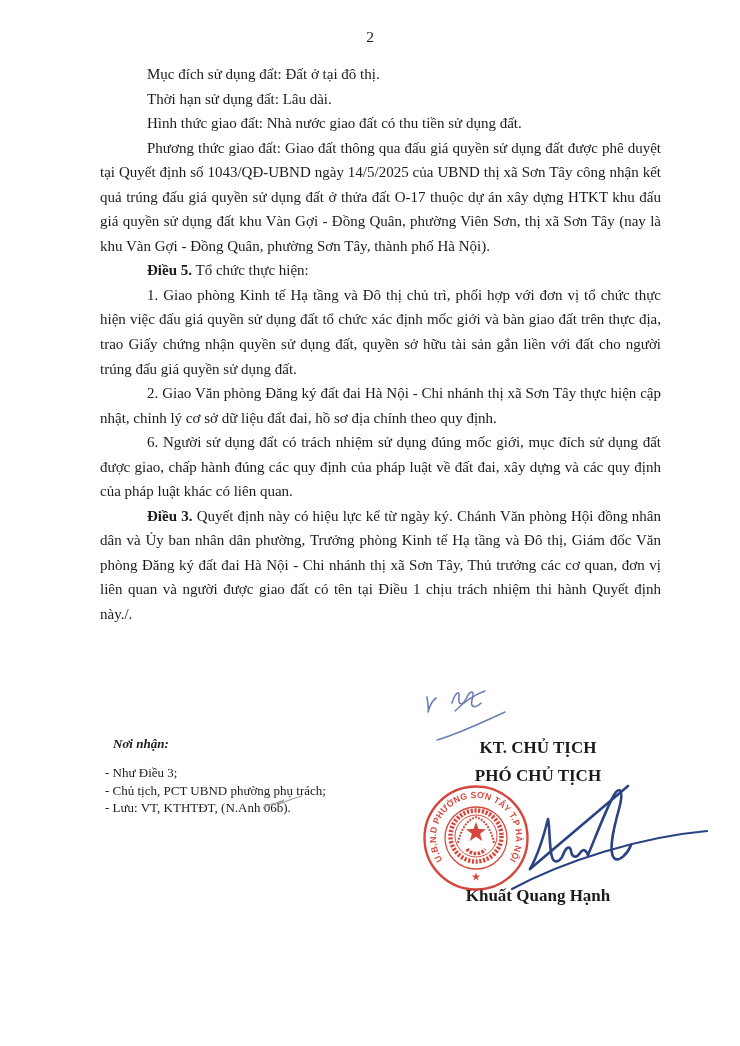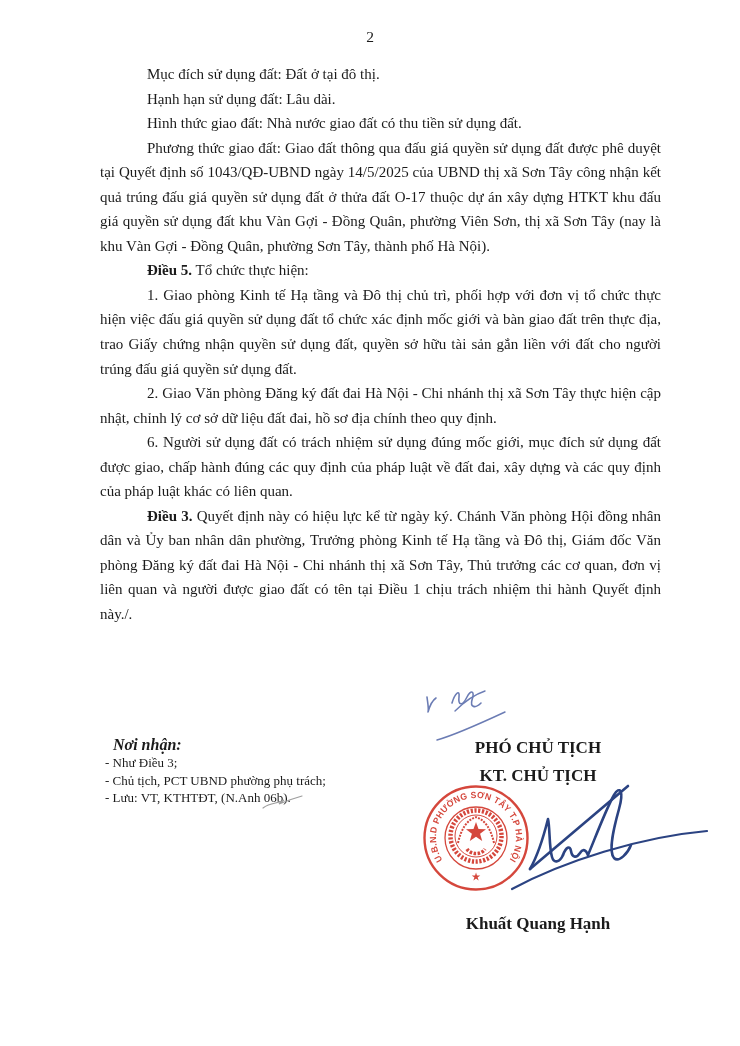--- a/index.html
+++ b/index.html
@@ -40,23 +40,23 @@
   }
   .doc-body p.para b.lead { font-weight: bold; }
   .recipients {
     position: absolute;
     left: 105px; top: 736px;
     width: 270px;
   }
   .recipients .recipients-title {
     font-weight: bold;
     font-style: italic;
-    font-size: 16px;
+    font-size: 13px;
     margin-left: 8px;
-    margin-bottom: 0;
+    margin-bottom: 12px;
   }
   .recipients .recipient-item {
     font-size: 13px;
     line-height: 17.6px;
   }
   .sign-titles {
     position: absolute;
     left: 407px; top: 734px;
     width: 262px;
     text-align: center;
@@ -64,21 +64,20 @@
     font-size: 17px;
     line-height: 27.5px;
   }
   .signer-name {
     position: absolute;
     left: 407px; top: 886px;
     width: 262px;
     text-align: center;
     font-weight: bold;
     font-size: 17px;
-    margin-top: 28px;
   }
   .seal-svg {
     position: absolute;
     left: 421px; top: 783px;
     z-index: 1;
     opacity: 0.93;
   }
   .signature-svg {
     position: absolute;
     left: 500px; top: 763px;
@@ -103,21 +102,21 @@
 </style>
 </head>
 <body>
 
 <div class="page">
 
   <div class="page-number">2</div>
 
   <div class="doc-body">
       <p class="para">Mục đích sử dụng đất: Đất ở tại đô thị.</p>
-      <p class="para">Hạnh hạn sử dụng đất: Lâu dài.</p>
+      <p class="para">Thời hạn sử dụng đất: Lâu dài.</p>
       <p class="para">Hình thức giao đất: Nhà nước giao đất có thu tiền sử dụng đất.</p>
       <p class="para">Phương thức giao đất: Giao đất thông qua đấu giá quyền sử dụng đất được phê duyệt tại Quyết định số 1043/QĐ-UBND ngày 14/5/2025 của UBND thị xã Sơn Tây công nhận kết quả trúng đấu giá quyền sử dụng đất ở thửa đất O-17 thuộc dự án xây dựng HTKT khu đấu giá quyền sử dụng đất khu Vàn Gợi - Đồng Quân, phường Viên Sơn, thị xã Sơn Tây (nay là khu Vàn Gợi - Đồng Quân, phường Sơn Tây, thành phố Hà Nội).</p>
       <p class="para"><b class="lead">Điều 5.</b> Tổ chức thực hiện:</p>
       <p class="para">1. Giao phòng Kinh tế Hạ tầng và Đô thị chủ trì, phối hợp với đơn vị tổ chức thực hiện việc đấu giá quyền sử dụng đất tổ chức xác định mốc giới và bàn giao đất trên thực địa, trao Giấy chứng nhận quyền sử dụng đất, quyền sở hữu tài sản gắn liền với đất cho người trúng đấu giá quyền sử dụng đất.</p>
       <p class="para">2. Giao Văn phòng Đăng ký đất đai Hà Nội - Chi nhánh thị xã Sơn Tây thực hiện cập nhật, chỉnh lý cơ sở dữ liệu đất đai, hồ sơ địa chính theo quy định.</p>
       <p class="para">6. Người sử dụng đất có trách nhiệm sử dụng đúng mốc giới, mục đích sử dụng đất được giao, chấp hành đúng các quy định của pháp luật về đất đai, xây dựng và các quy định của pháp luật khác có liên quan.</p>
       <p class="para"><b class="lead">Điều 3.</b> Quyết định này có hiệu lực kể từ ngày ký. Chánh Văn phòng Hội đồng nhân dân và Ủy ban nhân dân phường, Trưởng phòng Kinh tế Hạ tầng và Đô thị, Giám đốc Văn phòng Đăng ký đất đai Hà Nội - Chi nhánh thị xã Sơn Tây, Thủ trưởng các cơ quan, đơn vị liên quan và người được giao đất có tên tại Điều 1 chịu trách nhiệm thi hành Quyết định này./.</p>
     </div>
 
   <div class="recipients">
@@ -127,22 +126,22 @@
         <div class="recipient-item">- Chủ tịch, PCT UBND phường phụ trách;</div>
         <div class="recipient-item">- Lưu: VT, KTHTĐT, (N.Anh 06b).</div>
       </div>
   </div>
 
   <svg class="check-svg" width="48" height="20" viewBox="0 0 48 20">
     <path class="pencil-stroke" stroke-width="1.2" d="M5 15 C13 9 20 11 26 7 L21 11 C28 8 37 5 44 3"></path>
   </svg>
 
   <div class="sign-titles">
+    <div>KT. CHỦ TỊCH</div>
     <div>PHÓ CHỦ TỊCH</div>
-    <div>KT. CHỦ TỊCH</div>
   </div>
 
   <svg class="paraph-svg" width="115" height="62" viewBox="0 0 115 62">
     <path class="paraph-stroke" stroke-width="1.6" d="M12 14 C13 22 14 27 13 29 C15 22 18 17 21 15"></path>
     <path class="paraph-stroke" stroke-width="1.6" d="M37 20 C40 10 45 6 44 14 C43 22 47 24 52 14 C56 6 60 8 57 17 C55 24 60 26 66 20"></path>
     <path class="paraph-stroke" stroke-width="1.4" d="M40 28 C48 20 58 12 70 8"></path>
     <path class="paraph-stroke" stroke-width="1.4" d="M22 57 C40 52 62 42 90 29"></path>
   </svg>
 
   <svg class="seal-svg" width="110" height="110" viewBox="0 0 110 110">

